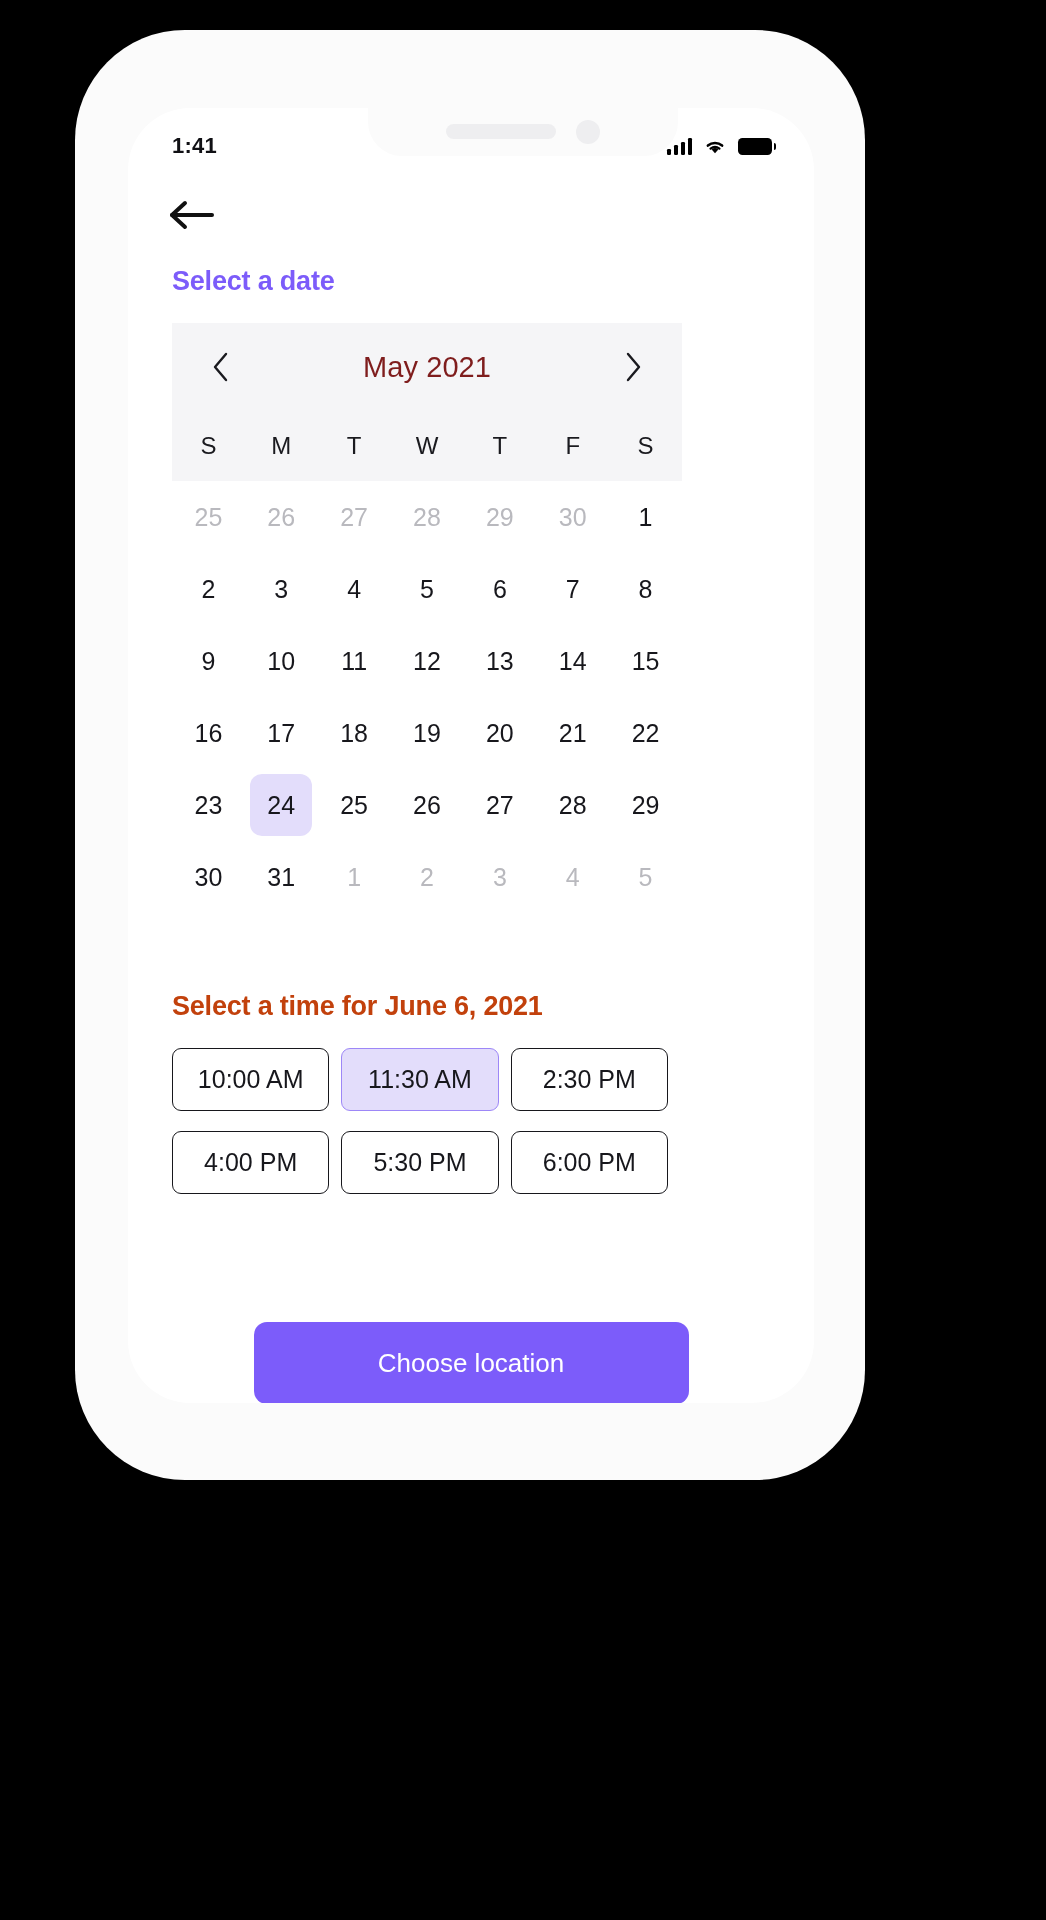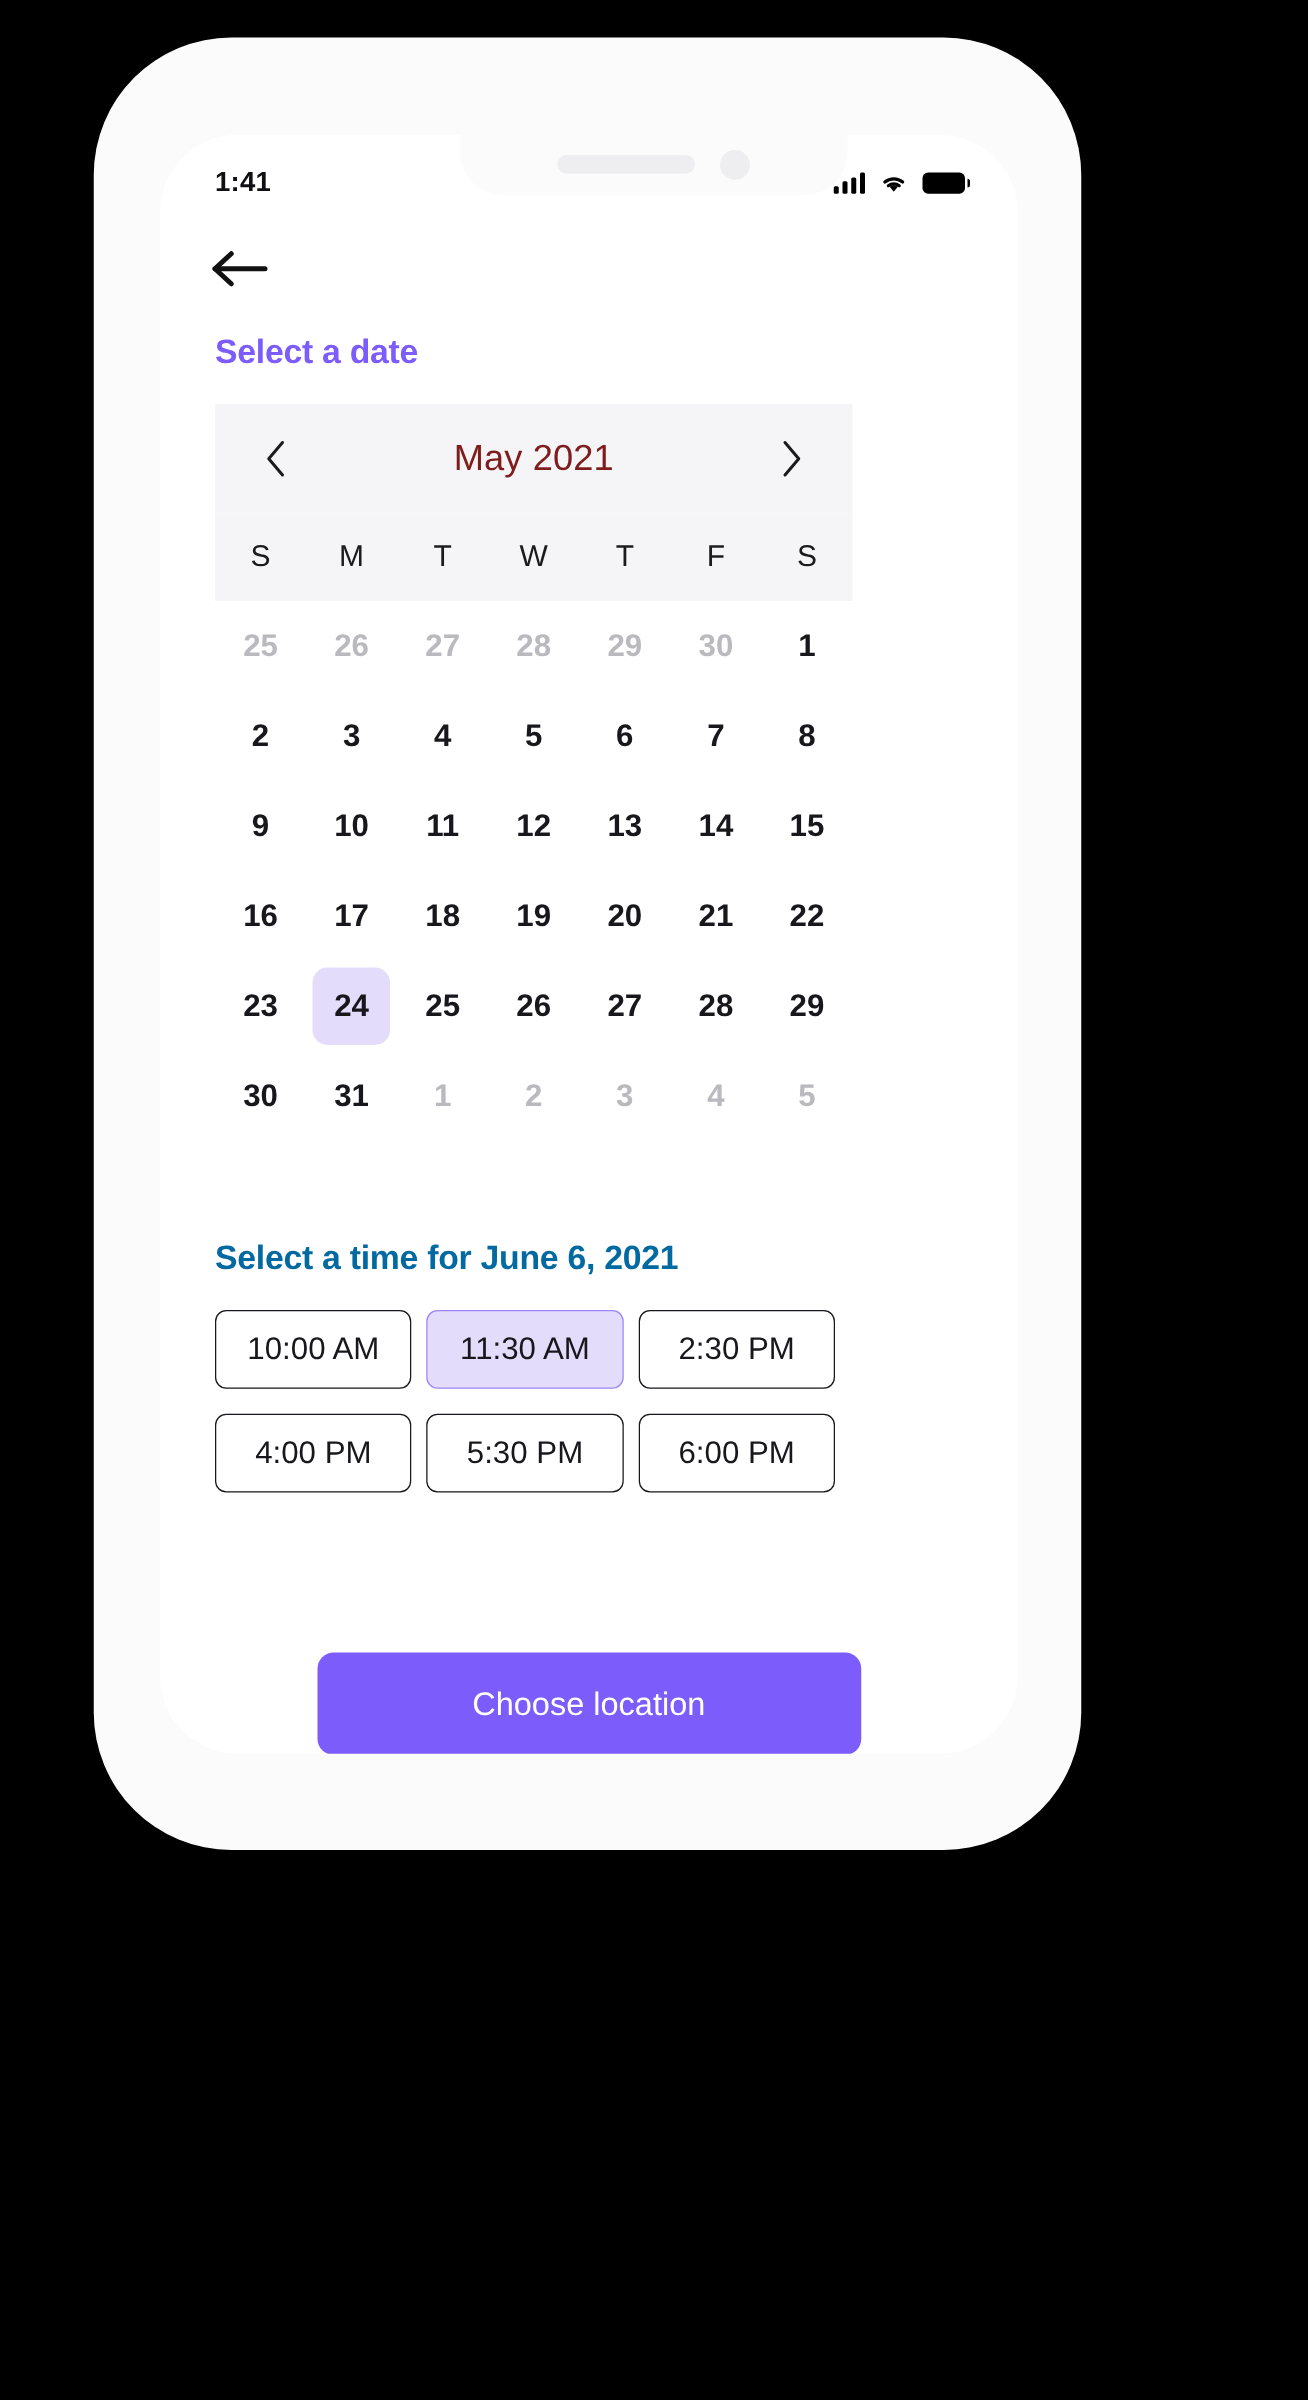--- a/index.html
+++ b/index.html
@@ -135,34 +135,34 @@
   .cal-weekdays div {
     text-align: center; font-size: 24px; color: #1a1a1f; font-weight: 400;
   }
   .cal-grid {
     display: grid; grid-template-columns: repeat(7, 1fr);
     background: #ffffff;
   }
   .cal-cell {
     height: 72px;
     display: flex; align-items: center; justify-content: center;
-    font-size: 25px; color: #17171c; font-weight: 700;
+    font-size: 25px; color: #17171c; font-weight: 400;
     cursor: pointer;
   }
   .cal-cell.muted { color: #b9b9be; }
   .cal-cell .pill {
     width: 62px; height: 62px;
     display: flex; align-items: center; justify-content: center;
     border-radius: 12px;
   }
   .cal-cell.selected .pill { background: #e3ddfb; }
 
   
   .time-title {
-    font-size: 27px; font-weight: 700; color: #0369a1;
+    font-size: 27px; font-weight: 700; color: #c2410c;
     margin-top: 78px; letter-spacing: -0.2px;
   }
   .time-grid {
     margin-top: 26px;
     display: grid;
     grid-template-columns: repeat(3, 1fr);
     gap: 20px 12px;
     width: 496px;
   }
   .time-slot {

